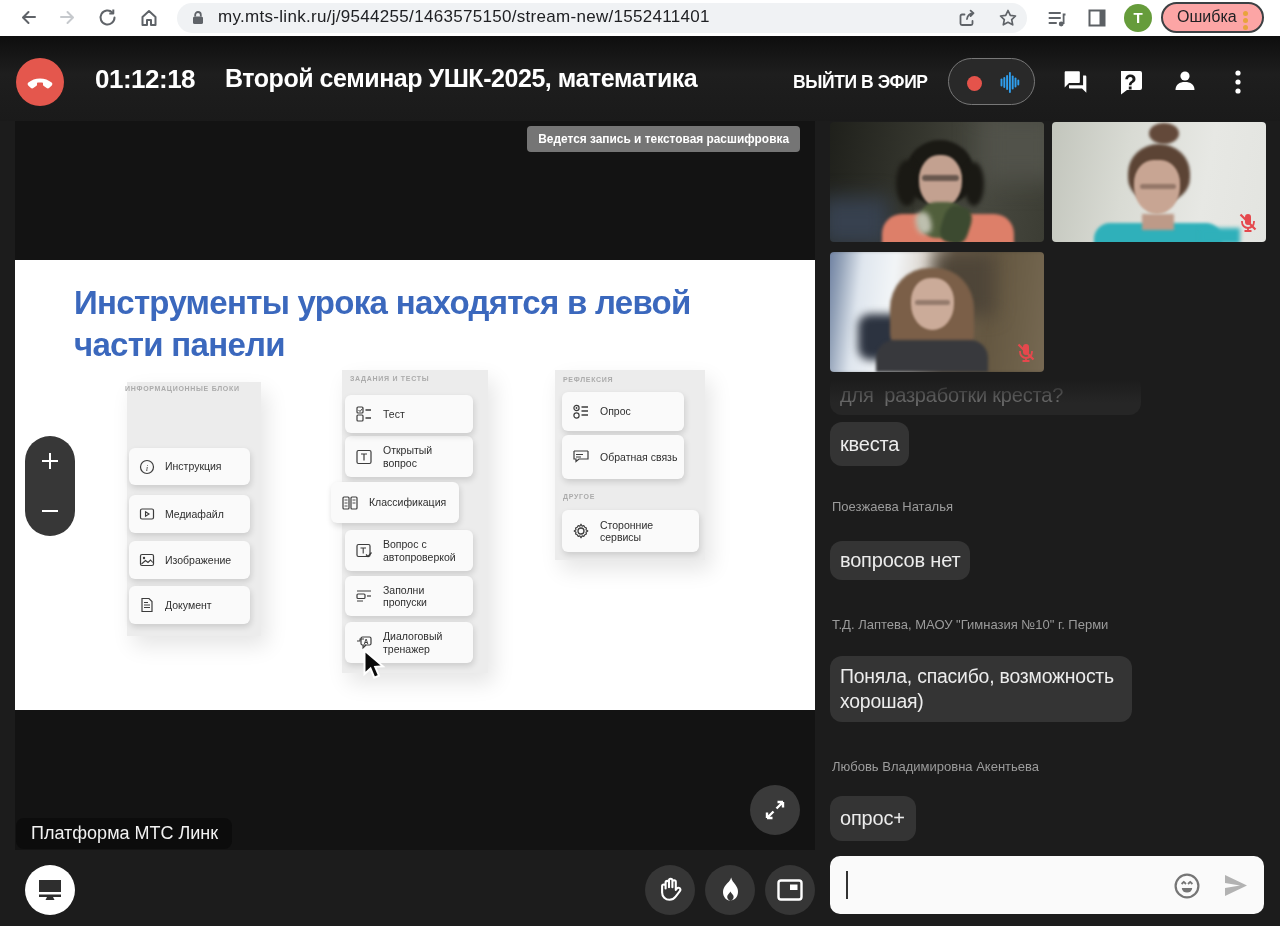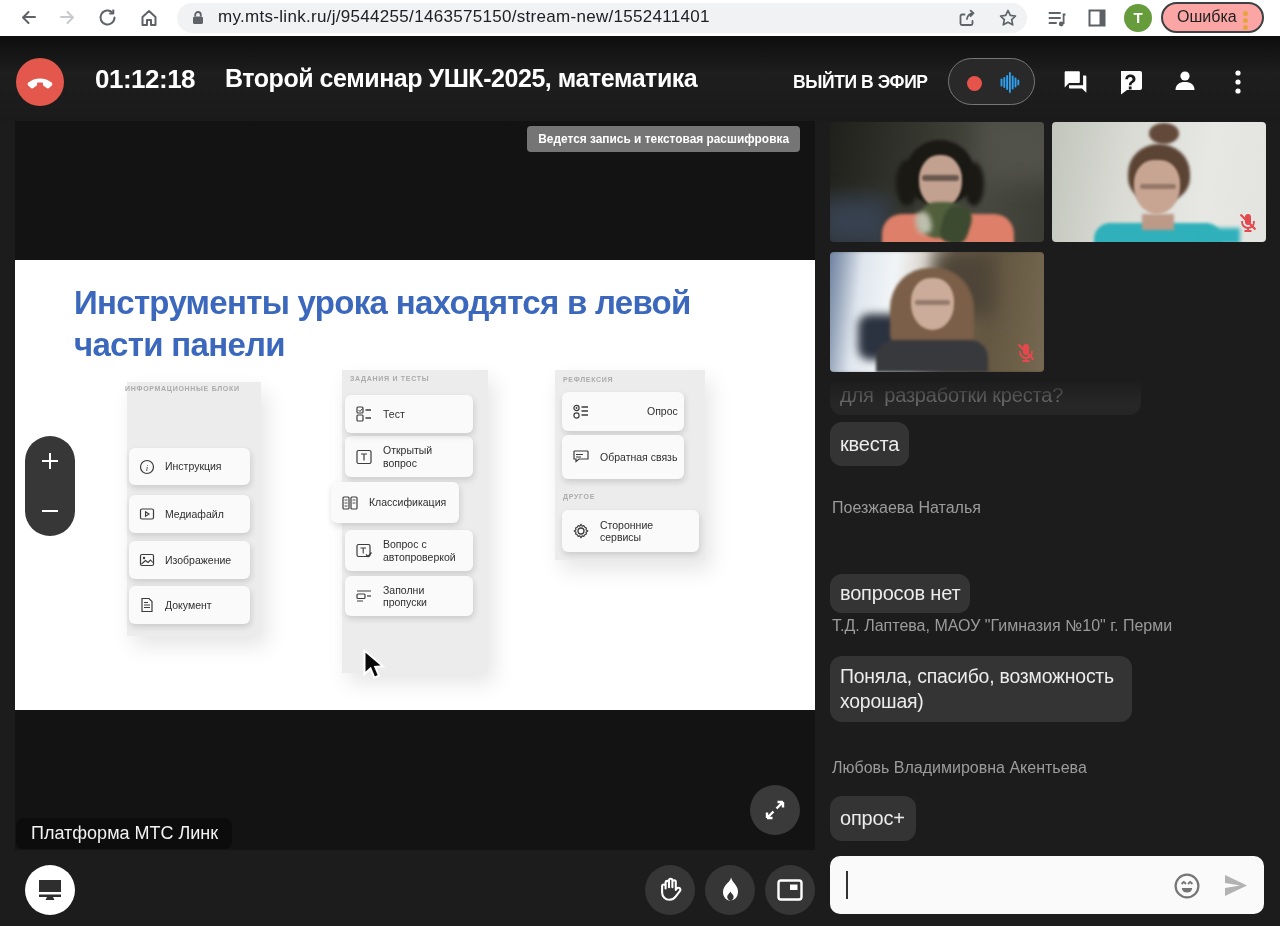--- a/index.html
+++ b/index.html
@@ -45,21 +45,21 @@
   .pcap { position:absolute; font-size:7px; font-weight:bold; color:#ababab; letter-spacing:0.7px; white-space:nowrap; }
   .card { position:absolute; background:#fafafa; border-radius:6px; box-shadow:1px 3px 6px rgba(0,0,0,0.14);
      display:flex; align-items:center; }
   .card .ic { flex:0 0 auto; margin-left:9px; }
   .card .lbl { font-size:10.5px; color:#2e2e2e; line-height:12.5px; margin-left:9px; }
   
   .tbtn { position:absolute; width:50px; height:50px; border-radius:50%; top:865px;
      display:flex; align-items:center; justify-content:center; }
   
   .tile { position:absolute; width:214px; height:120px; border-radius:4px; overflow:hidden; }
-  .name { position:absolute; left:832px; font-size:16px; letter-spacing:0px; color:#9b9b9b; white-space:nowrap; }
+  .name { position:absolute; left:832px; font-size:13px; letter-spacing:0px; color:#9b9b9b; white-space:nowrap; }
   .bub { position:absolute; left:830px; background:#343434; border-radius:12px; color:#ececec;
      font-size:20px; letter-spacing:-0.2px; display:flex; align-items:center; padding:0 10px; white-space:nowrap; }
   .micred { position:absolute; right:8px; bottom:8px; }
   #input { position:absolute; left:830px; top:856px; width:434px; height:58px; background:#fafafa; border-radius:10px; }
   #caret { position:absolute; left:16px; top:15px; width:1.5px; height:28px; background:#333; }
 </style>
 </head>
 <body>
 
 <div id="chrome">
@@ -221,24 +221,33 @@
       <div class="lbl">Вопрос с<br>автопроверкой</div>
     </div>
     <div class="card" style="left:330px; top:316px; width:128px; height:40px;">
       <svg class="ic" width="20" height="20" viewBox="0 0 20 20">
           <path d="M3 5 H17 M3 15 H9" stroke="#3c3c3c" stroke-width="1.2"></path>
           <rect x="3" y="8" width="8" height="4.5" rx="1" fill="none" stroke="#3c3c3c" stroke-width="1.2"></rect>
           <path d="M13 10 H17" stroke="#3c3c3c" stroke-width="1.2"></path>
         </svg>
       <div class="lbl">Заполни<br>пропуски</div>
     </div>
+    <div class="card" style="left:330px; top:362px; width:128px; height:41px;">
+      <svg class="ic" width="20" height="20" viewBox="0 0 20 20">
+          <path d="M3 8 H6 V6 H10" fill="none" stroke="#3c3c3c" stroke-width="1.1"></path>
+          <rect x="7" y="4" width="10" height="8" rx="1.5" fill="none" stroke="#3c3c3c" stroke-width="1.2"></rect>
+          <path d="M9 12 L9 15 L12 12" fill="none" stroke="#3c3c3c" stroke-width="1.1"></path>
+          <text x="12" y="10.5" font-size="6.5" font-weight="bold" fill="#3c3c3c" text-anchor="middle" font-family="Liberation Sans">A</text>
+        </svg>
+      <div class="lbl">Диалоговый<br>тренажер</div>
+    </div>
 
     <div class="panel" style="left:540px; top:110px; width:150px; height:190px;"></div>
     <div class="pcap" style="left:548px; top:116px;">РЕФЛЕКСИЯ</div>
-    <div class="card" style="left:547px; top:132px; width:122px; height:39px;gap:47px;">
+    <div class="card" style="left:547px; top:132px; width:122px; height:39px;">
       <svg class="ic" width="20" height="20" viewBox="0 0 20 20">
           <circle cx="5.5" cy="6" r="2.6" fill="none" stroke="#3c3c3c" stroke-width="1.2"></circle>
           <circle cx="5.5" cy="6" r="0.9" fill="#3c3c3c"></circle>
           <circle cx="5.5" cy="13.5" r="2.6" fill="none" stroke="#3c3c3c" stroke-width="1.2"></circle>
           <path d="M10.5 5 H17 M10.5 9 H17 M10.5 13 H17" stroke="#3c3c3c" stroke-width="1.3"></path>
         </svg>
       <div class="lbl">Опрос</div>
     </div>
     <div class="card" style="left:547px; top:175px; width:122px; height:44px;">
       <svg class="ic" width="20" height="20" viewBox="0 0 20 20">
@@ -347,21 +356,21 @@
       <path d="M10 16 V19 M6.5 19 H13.5"></path>
       <path d="M2.5 2.5 L17.5 17.5" stroke-width="2.2"></path>
     </g>
   </svg>
 </div>
 
 <div class="bub" style="top:375px; width:311px; height:40px; background:#262626; color:#6b6b6b;">для&nbsp;&nbsp;разработки креста?</div>
 <div class="abs" style="left:820px; top:373px; width:460px; height:30px; background:linear-gradient(180deg,#1c1c1c 20%,rgba(28,28,28,0) 100%); z-index:3;"></div>
 <div class="bub" style="top:422px; width:79px; height:44px;">квеста</div>
 <div class="name" style="top:499px;">Поезжаева Наталья</div>
-<div class="bub" style="top:541px; width:140px; height:39px;margin-top:33px;">вопросов нет</div>
+<div class="bub" style="top:541px; width:140px; height:39px;">вопросов нет</div>
 <div class="name" style="top:617px;">Т.Д. Лаптева, МАОУ "Гимназия №10" г. Перми</div>
 <div class="bub" style="top:656px; width:302px; height:66px; line-height:25px; white-space:normal; padding:0 14px 0 10px; font-size:19.4px;">Поняла, спасибо, возможность хорошая)</div>
 <div class="name" style="top:759px;">Любовь Владимировна Акентьева</div>
 <div class="bub" style="top:796px; width:86px; height:45px;">опрос+</div>
 <div id="input">
   <div id="caret"></div>
   <svg class="abs" style="left:344px; top:17px;" width="26" height="26" viewBox="0 0 26 26">
     <circle cx="13" cy="13" r="11.4" fill="none" stroke="#757575" stroke-width="2.2"></circle>
     <path d="M7.6 11 L9.8 8.8 L12 11" fill="none" stroke="#757575" stroke-width="1.8" stroke-linejoin="round"></path>
     <path d="M14 11 L16.2 8.8 L18.4 11" fill="none" stroke="#757575" stroke-width="1.8" stroke-linejoin="round"></path>

